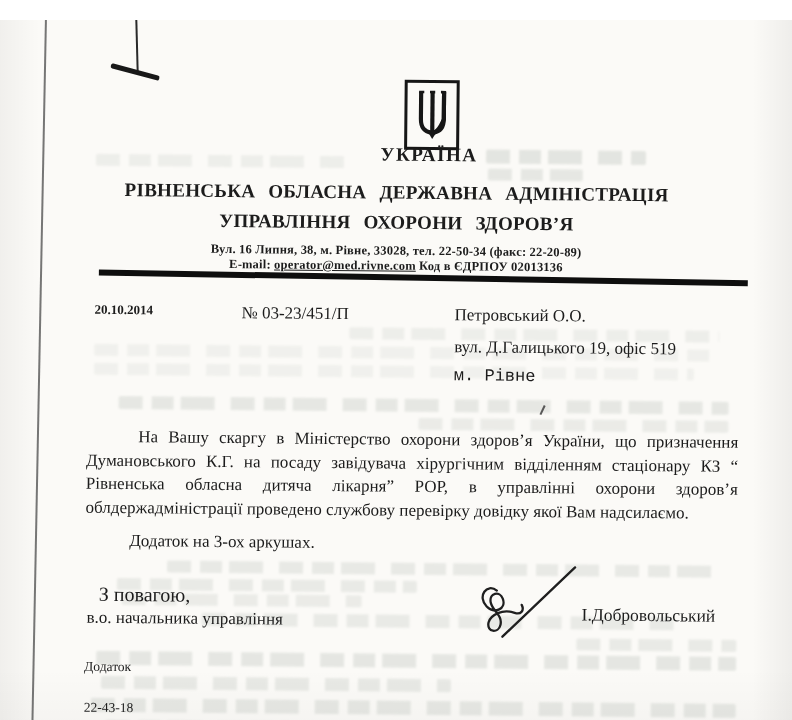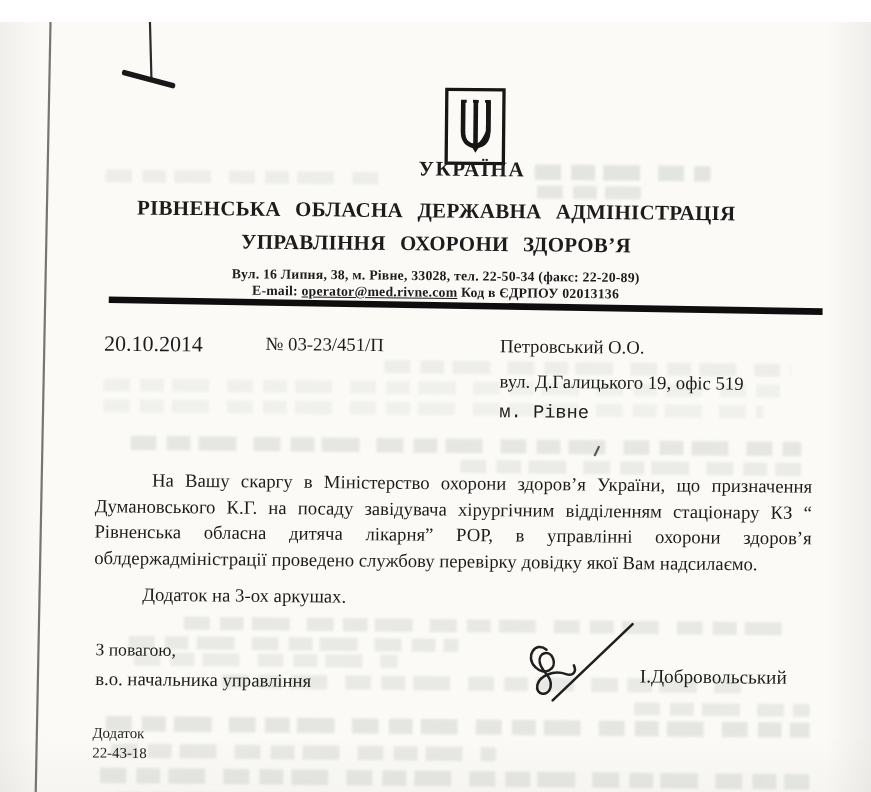--- a/index.html
+++ b/index.html
@@ -26,40 +26,40 @@
     font-weight:bold; font-size:19px; word-spacing:8px; letter-spacing:.3px; }
   .addr { position:absolute; left:0; top:221px; width:100%; text-align:center;
     font-weight:bold; font-size:12.5px; letter-spacing:.2px; }
   .contact { position:absolute; left:0; top:236px; width:100%; text-align:center;
     font-weight:bold; font-size:12.5px; letter-spacing:.2px; }
   .contact .email { text-decoration:underline; }
   .rule { position:absolute; left:99px; top:252px; width:649px; height:6px;
     background:#0e0e0e; transform:rotate(.4deg); }
 
   
-  .date   { position:absolute; left:95px;  top:282px; font-size:20px; }
+  .date   { position:absolute; left:95px;  top:282px; font-size:13px;font-weight:bold; }
   .refnum { position:absolute; left:242px; top:282px; font-size:17px; }
   .rec-name   { position:absolute; left:455px; top:282px; font-size:17px; }
   .rec-street { position:absolute; left:455px; top:314px; font-size:17px; }
   .rec-city   { position:absolute; left:455px; top:343px; font-size:17px;font-family:Liberation Mono, monospace; }
 
   
   .body-par { position:absolute; left:88px; top:405px; width:652px; font-size:17px; line-height:23.5px; }
   .jline { text-align:justify; text-align-last:justify; }
   .jline.first { text-indent:52px; }
   .jline.last { text-align-last:left; }
   .attachment { position:absolute; left:132px; top:511px; font-size:17px; }
 
   
-  .closing      { position:absolute; left:90px; top:563px; font-size:16px; }
+  .closing      { position:absolute; left:102px; top:563px; font-size:20px; }
   .signer-title { position:absolute; left:90px; top:588px; font-size:17px; }
   .sig          { position:absolute; left:466px; top:537px; }
   .signer-name  { position:absolute; left:585px; top:580px; font-size:17.5px; }
   .executor-name  { position:absolute; left:88px; top:639px; font-size:13.5px; }
-  .executor-phone { position:absolute; left:88px; top:657px; font-size:13.5px; }
+  .executor-phone { position:absolute; left:88px; top:680px; font-size:13.5px; }
 
   
   .ghost { position:absolute; height:12px; color:#6e7d72; border-radius:2px;
     background:repeating-linear-gradient(90deg,
       currentColor 0 24px, transparent 24px 33px,
       currentColor 33px 55px, transparent 55px 62px,
       currentColor 62px 96px, transparent 96px 112px);
     filter:blur(1.2px); }
 
   

